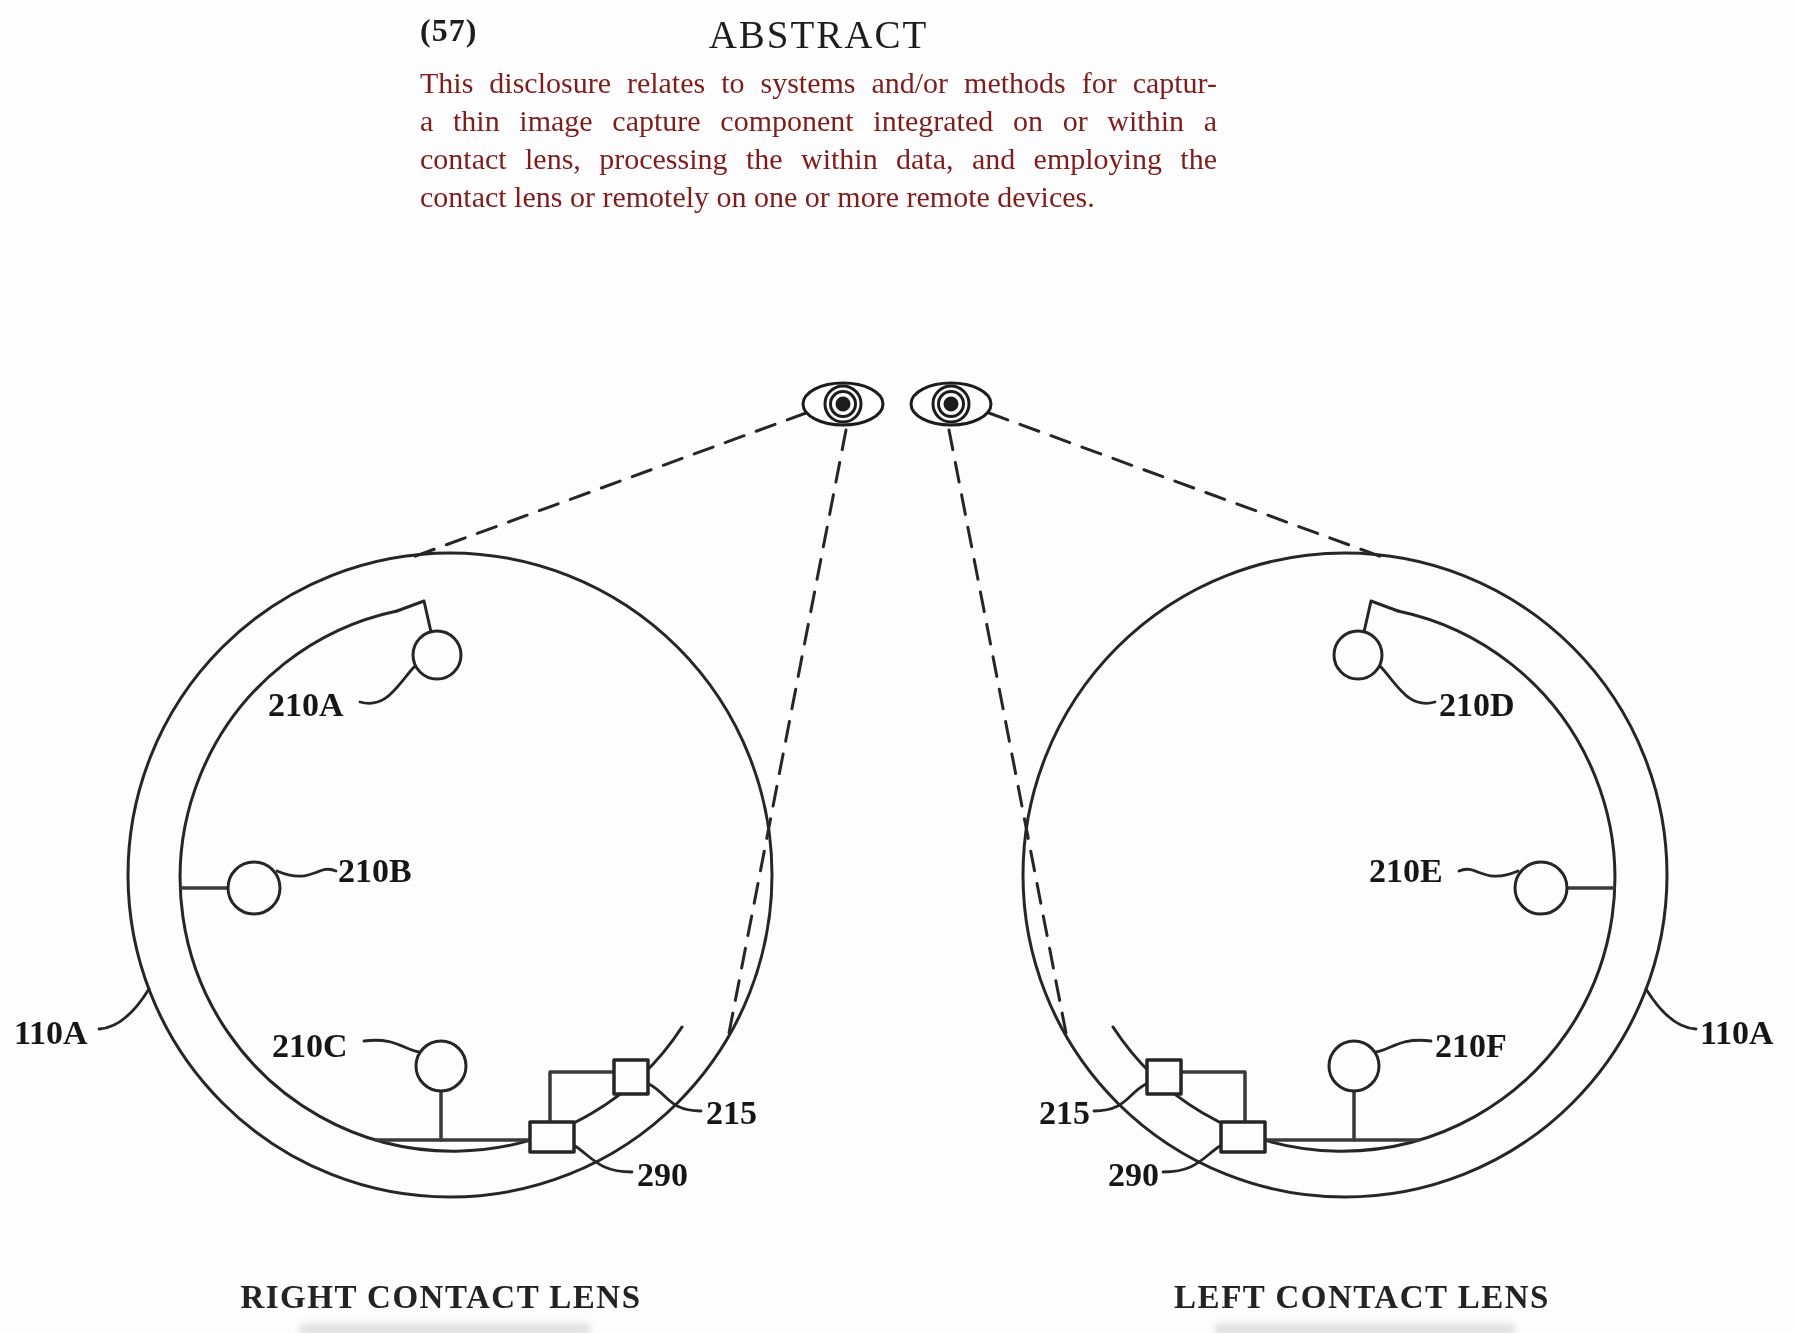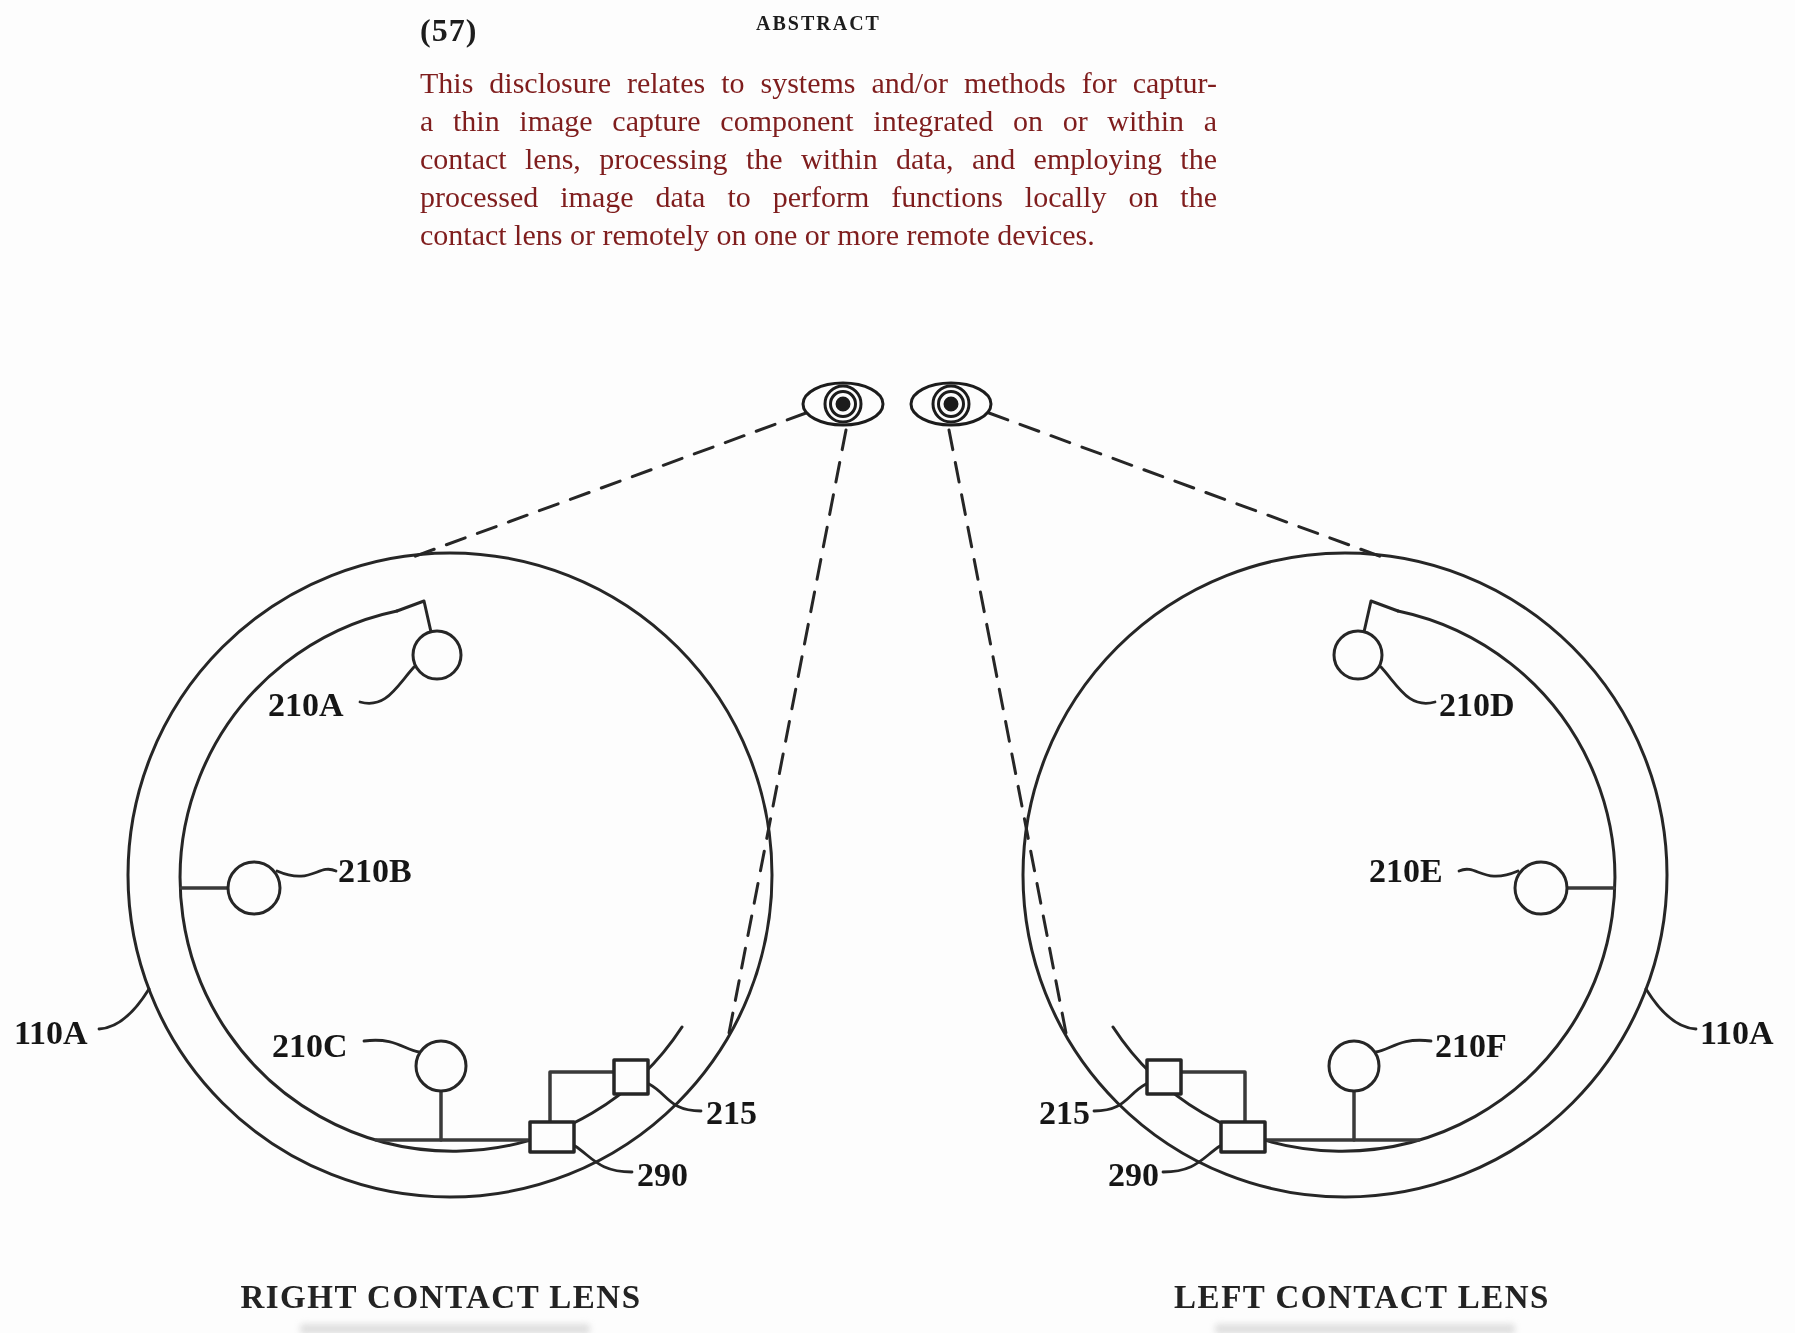--- a/index.html
+++ b/index.html
@@ -8,21 +8,21 @@
     width:1795px;height:1333px;
     background:#fdfdfd;
     overflow:hidden;
     font-family:"Liberation Serif","DejaVu Serif",serif;
     color:#1d1d1d;
   }
   
   #abstract-block{position:absolute;left:420px;top:12px;width:797px;}
   .abs-header{position:relative;height:44px;}
   .abs-num{position:absolute;left:0;top:0;font-size:32px;font-weight:bold;letter-spacing:1px;text-align:center;}
-  .abs-title{position:absolute;left:0;right:0;top:0;text-align:center;font-size:20px;font-weight:bold;letter-spacing:2px;}
+  .abs-title{position:absolute;left:0;right:0;top:0;text-align:center;font-size:39px;font-weight:normal;letter-spacing:2px;}
   .abs-body{margin-top:8px;}
   .abs-line{
     font-size:30px;line-height:38px;white-space:nowrap;
     text-align:justify;text-align-last:justify;
     color:#7f1d1d;
   }
   .abs-line.last{text-align:center;text-align-last:left;}
   
   #figure-svg{position:absolute;left:0;top:330px;}
   .lbl{font-family:"Liberation Serif","DejaVu Serif",serif;font-size:34px;font-weight:bold;fill:#161616;}
@@ -36,21 +36,20 @@
 
   <div id="abstract-block">
     <div class="abs-header">
       <span class="abs-num">(57)</span>
       <span class="abs-title">ABSTRACT</span>
     </div>
     <div class="abs-body">
       <div class="abs-line">This disclosure relates to systems and/or methods for captur-</div>
       <div class="abs-line">a thin image capture component integrated on or within a</div>
       <div class="abs-line">contact lens, processing the within data, and employing the</div>
-      <div class="abs-line">processed image data to perform functions locally on the</div>
       <div class="abs-line last">contact lens or remotely on one or more remote devices.</div>
     </div>
   </div>
 
   <svg id="figure-svg" width="1795" height="1003" viewBox="0 330 1795 1003" fill="none" stroke-linecap="round" stroke-linejoin="round">
 
     <g stroke="#262626" stroke-width="3">
 
       <circle cx="450" cy="875" r="322"></circle>
 

